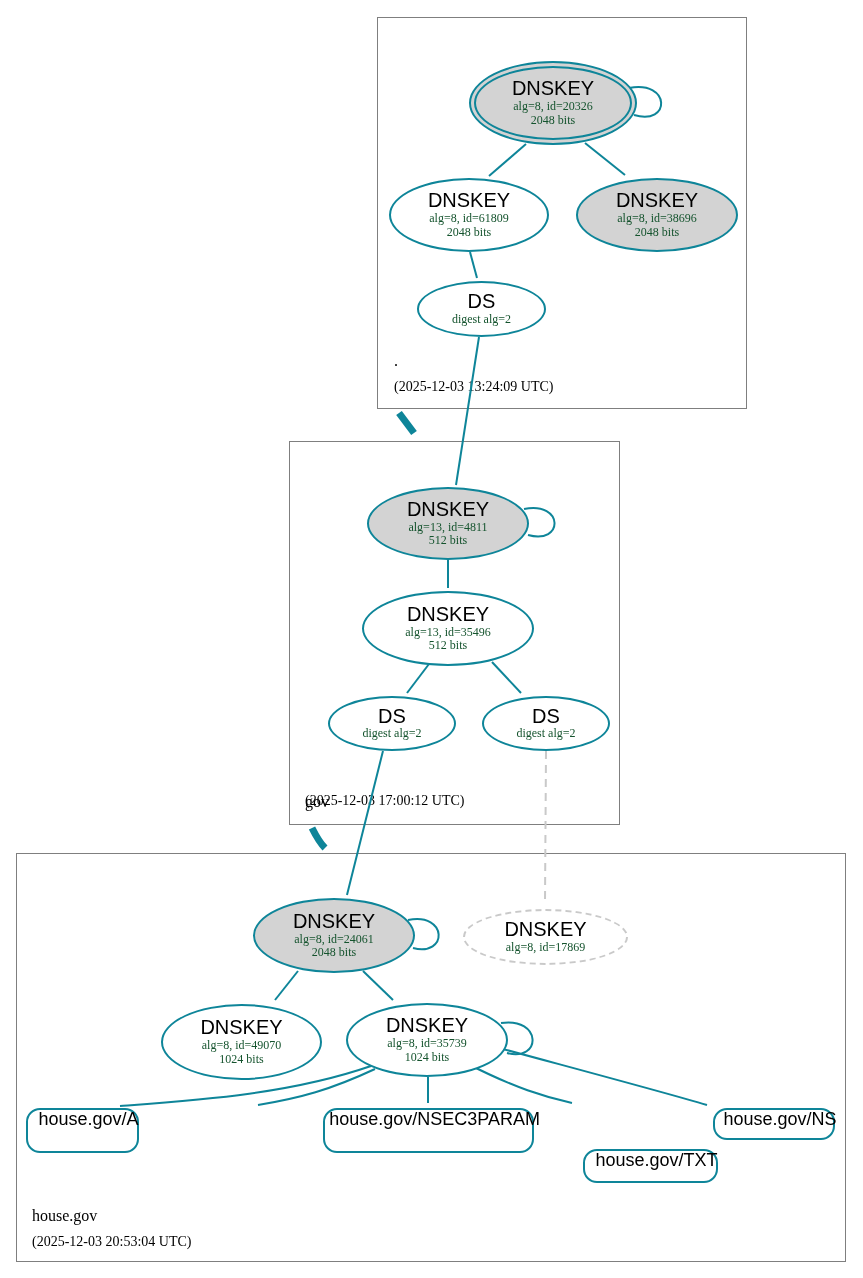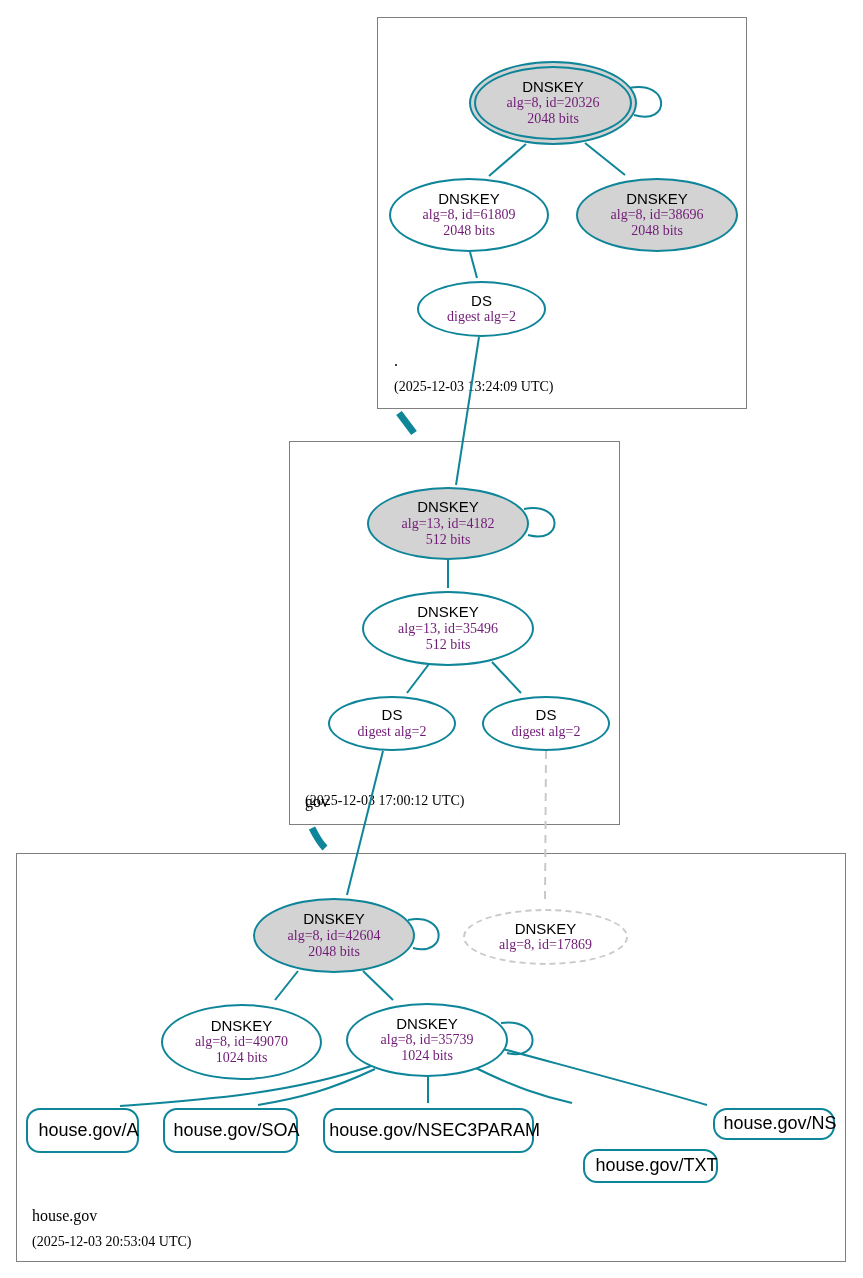--- a/index.html
+++ b/index.html
@@ -25,25 +25,25 @@
     position:absolute;z-index:2;box-sizing:border-box;
     display:flex;flex-direction:column;align-items:center;justify-content:center;
     text-align:center;border-radius:50%;border:2px solid var(--teal);background:#fff;
   }
   .node.gray{background:var(--node-fill);}
   .node.double::after{
     content:"";position:absolute;inset:3px;border:2px solid var(--teal);
     border-radius:50%;pointer-events:none;
   }
   .node.dashed{border:2px dashed var(--dash);background:#fff;}
-  .ntitle{font-family:"Liberation Sans",sans-serif;font-size:15px;line-height:1.08;color:#000;}
-  .ndetail{font-family:"Liberation Serif",serif;font-size:14px;line-height:1.15;color:#701a75;white-space:nowrap;text-align:right;}
+  .ntitle{font-family:"Liberation Sans",sans-serif;font-size:20px;line-height:1.08;color:#000;}
+  .ndetail{font-family:"Liberation Serif",serif;font-size:12px;line-height:1.15;color:#14532d;white-space:nowrap;text-align:right;}
   .rrset{
     position:absolute;z-index:2;box-sizing:border-box;
-    display:flex;align-items:center;justify-content:center;
+    display:flex;justify-content:center;
     border:2px solid var(--teal);border-radius:14px;background:#fff;padding-left:12px;
   }
   .rrset .ntitle{font-size:18px;white-space:nowrap;}
 </style>
 </head>
 <body>
 
 <div id="canvas">
 
   <div class="zone-box" style="left:377px;top:17px;width:370px;height:392px;"></div>
@@ -113,63 +113,60 @@
     <div class="ndetail">alg=8, id=38696</div>
     <div class="ndetail">2048 bits</div>
   </div>
   <div class="node" style="left:417px;top:281px;width:129px;height:56px;">
     <div class="ntitle">DS</div>
     <div class="ndetail">digest alg=2</div>
   </div>
 
   <div class="node gray" style="left:367px;top:487px;width:162px;height:73px;">
     <div class="ntitle">DNSKEY</div>
-    <div class="ndetail">alg=13, id=4182</div>
+    <div class="ndetail">alg=13, id=4811</div>
     <div class="ndetail">512 bits</div>
   </div>
   <div class="node" style="left:362px;top:591px;width:172px;height:75px;">
     <div class="ntitle">DNSKEY</div>
     <div class="ndetail">alg=13, id=35496</div>
     <div class="ndetail">512 bits</div>
   </div>
   <div class="node" style="left:328px;top:696px;width:128px;height:55px;">
     <div class="ntitle">DS</div>
     <div class="ndetail">digest alg=2</div>
   </div>
   <div class="node" style="left:482px;top:696px;width:128px;height:55px;">
     <div class="ntitle">DS</div>
     <div class="ndetail">digest alg=2</div>
   </div>
 
   <div class="node gray" style="left:253px;top:898px;width:162px;height:75px;">
     <div class="ntitle">DNSKEY</div>
-    <div class="ndetail">alg=8, id=42604</div>
+    <div class="ndetail">alg=8, id=24061</div>
     <div class="ndetail">2048 bits</div>
   </div>
   <div class="node dashed" style="left:463px;top:909px;width:165px;height:56px;">
     <div class="ntitle">DNSKEY</div>
     <div class="ndetail">alg=8, id=17869</div>
   </div>
   <div class="node" style="left:161px;top:1004px;width:161px;height:76px;">
     <div class="ntitle">DNSKEY</div>
     <div class="ndetail">alg=8, id=49070</div>
     <div class="ndetail">1024 bits</div>
   </div>
   <div class="node" style="left:346px;top:1003px;width:162px;height:74px;">
     <div class="ntitle">DNSKEY</div>
     <div class="ndetail">alg=8, id=35739</div>
     <div class="ndetail">1024 bits</div>
   </div>
 
   <div class="rrset" style="left:26px;top:1108px;width:113px;height:45px;">
     <div class="ntitle">house.gov/A</div>
   </div>
-  <div class="rrset" style="left:163px;top:1108px;width:135px;height:45px;">
-    <div class="ntitle">house.gov/SOA</div>
-  </div>
   <div class="rrset" style="left:323px;top:1108px;width:211px;height:45px;border-radius:14px;">
     <div class="ntitle">house.gov/NSEC3PARAM</div>
   </div>
   <div class="rrset" style="left:583px;top:1108px;width:135px;height:34px;margin-top:41px;">
     <div class="ntitle">house.gov/TXT</div>
   </div>
   <div class="rrset" style="left:713px;top:1108px;width:122px;height:32px;">
     <div class="ntitle">house.gov/NS</div>
   </div>
 

